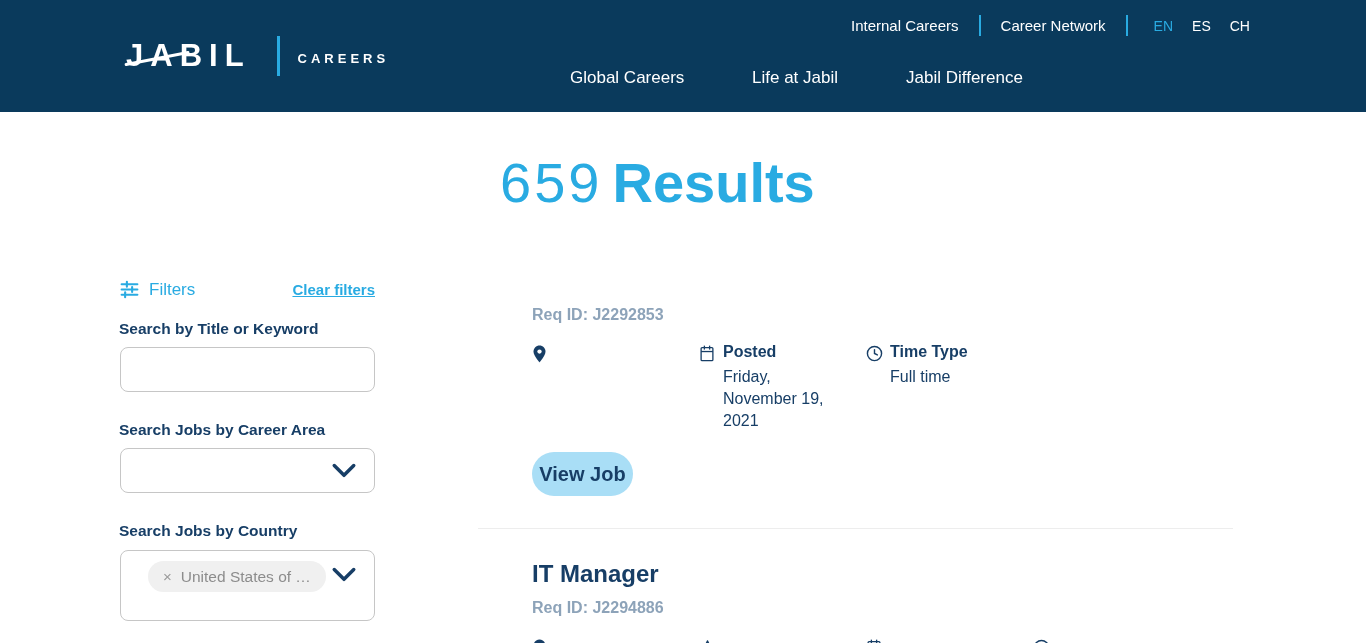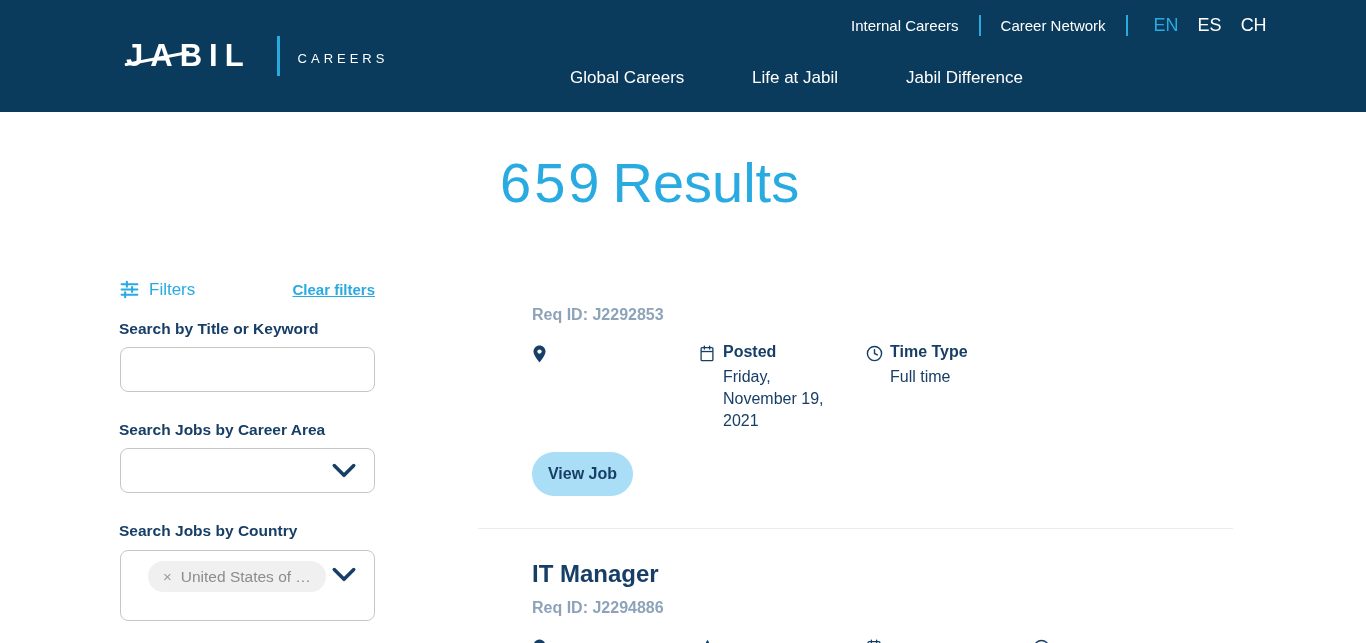--- a/index.html
+++ b/index.html
@@ -6,37 +6,37 @@
   html,body { width:1366px; height:643px; }
   body { font-family:"Liberation Sans", sans-serif; background:#fff; overflow:hidden; position:relative; }
   .page { position:relative; width:1366px; height:643px; overflow:hidden; background:#fff; }
 
   
   .site-header { position:absolute; top:0; left:0; width:1366px; height:112px; background:#0a3a5c; }
   .logo { position:absolute; left:126px; top:36px; display:flex; align-items:center; cursor:pointer; }
   .logo-jabil { position:relative; color:#fff; font-size:31px; font-weight:800; letter-spacing:7px; line-height:36px; }
   .logo-swoosh { position:absolute; left:-2px; top:19px; width:66px; height:2.5px; background:#fff; transform:rotate(-11deg); border-radius:2px; }
   .logo-divider { width:3px; height:40px; background:#29abe2; margin:0 18px 0 26px; }
-  .logo-careers { color:#fff; font-size:13px; font-weight:400; letter-spacing:4px; padding-top:4px; }
+  .logo-careers { color:#fff; font-size:13px; font-weight:700; letter-spacing:4px; padding-top:4px; }
 
   .top-nav { position:absolute; top:15px; left:851px; display:flex; align-items:center; gap:20px; }
   .top-link { color:#fff; font-size:15px; cursor:pointer; white-space:nowrap; }
   .top-sep { width:2px; height:21px; background:#29abe2; }
   .langs { display:flex; gap:13px; }
-  .lang { color:#fff; font-size:18px; cursor:pointer;padding-left:6px; }
+  .lang { color:#fff; font-size:14px; cursor:pointer;padding-left:6px; }
   .lang.active { color:#29abe2; }
 
   .main-nav-item { position:absolute; top:68px; color:#fff; font-size:17px; cursor:pointer; white-space:nowrap; }
   .search-jobs { position:absolute; left:1064px; top:66px; display:flex; align-items:flex-end; gap:9px; cursor:pointer;margin-top:48px; }
   .search-jobs span { color:#fff; font-size:16px; letter-spacing:0.5px; }
 
   
   .results-heading { position:absolute; left:500px; top:152px; color:#29abe2; font-size:56px; line-height:62px; }
   .results-count { font-weight:400; letter-spacing:3px; }
-  .results-label { font-weight:400; margin-left:10px; }
+  .results-label { font-weight:700; margin-left:10px; }
 
   
   .filters-row { position:absolute; left:119px; top:279px; width:256px; display:flex; justify-content:space-between; align-items:center; }
   .filters-title { display:flex; align-items:center; gap:9px; color:#29abe2; font-size:17px; font-weight:400; cursor:pointer; }
   .clear-filters { color:#29abe2; font-size:15px; font-weight:700; text-decoration:underline; cursor:pointer; }
 
   .field-label { position:absolute; left:119px; color:#173e66; font-size:15.5px; font-weight:700; }
   .lbl-keyword { top:320px; } .lbl-career { top:421px; } .lbl-country { top:522px; }
 
   .keyword-input { position:absolute; left:120px; top:347px; width:255px; height:45px; border:1px solid #c6c6c6; border-radius:8px; background:#fff; font-size:16px; padding:0 12px; color:#173e66; outline:none; }
@@ -55,21 +55,21 @@
   .job1-title { top:266px; } .job2-title { top:560px; }
   .job-req { position:absolute; left:532px; color:#8da3b9; font-size:16px; font-weight:600; }
   .job1-req { top:306px; } .job2-req { top:599px; }
 
   .meta-row { position:absolute; left:532px; top:343px; display:flex; }
   .meta-col { width:167px; display:flex; gap:7px; }
   .meta-icon { flex:0 0 17px; padding-top:2px; }
   .meta-label { color:#173e66; font-size:16px; font-weight:700; }
   .meta-value { color:#173e66; font-size:16px; margin-top:5px; line-height:22px; max-width:118px; }
 
-  .view-job-btn { position:absolute; left:532px; top:452px; width:101px; height:44px; border:none; border-radius:22px; background:#a9def6; color:#173e66; font-size:16px; font-weight:700; font-family:"Liberation Sans", sans-serif; cursor:pointer; }
+  .view-job-btn { position:absolute; left:532px; top:452px; width:101px; height:44px; border:none; border-radius:22px; background:#a9def6; color:#173e66; font-size:20px; font-weight:700; font-family:"Liberation Sans", sans-serif; cursor:pointer; }
   .card-divider { position:absolute; left:478px; top:528px; width:755px; height:1px; background:#ededed; }
 
   .meta-row-clipped { position:absolute; left:532px; top:637px; display:flex; }
   .meta-row-clipped .meta-col { width:167px; }
 
   svg { display:block; }
 </style>
 </head>
 <body>
 

